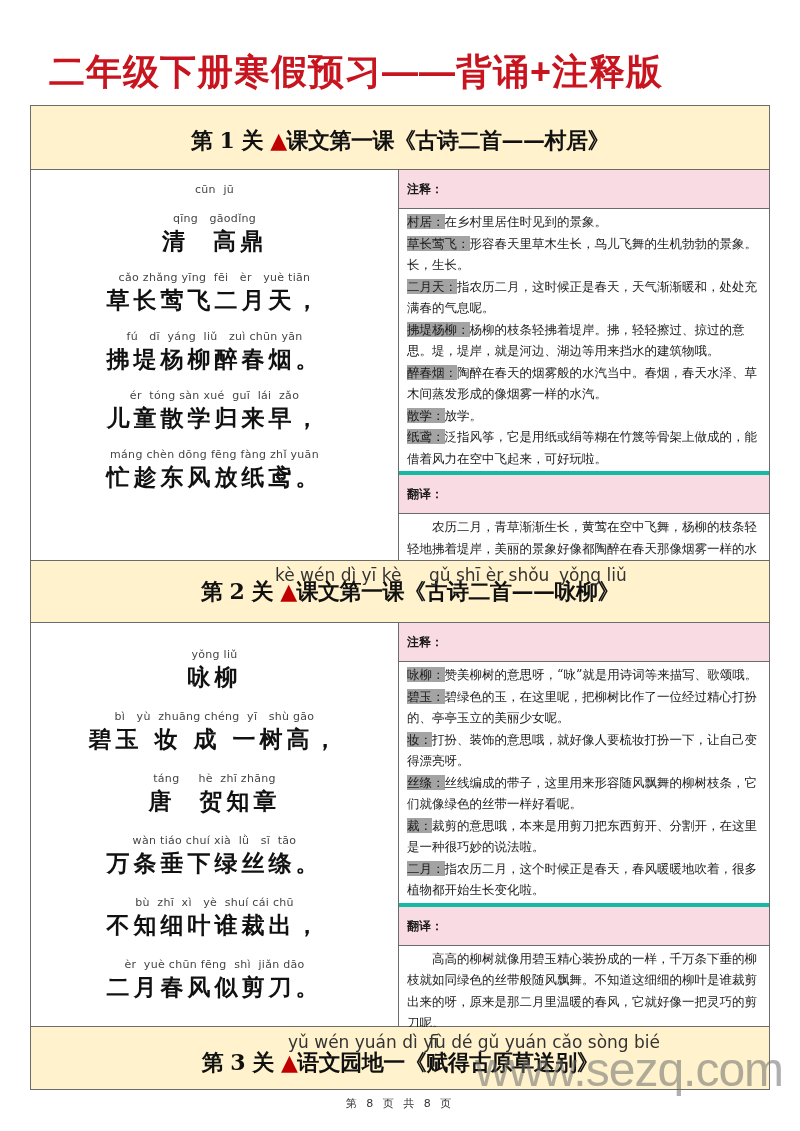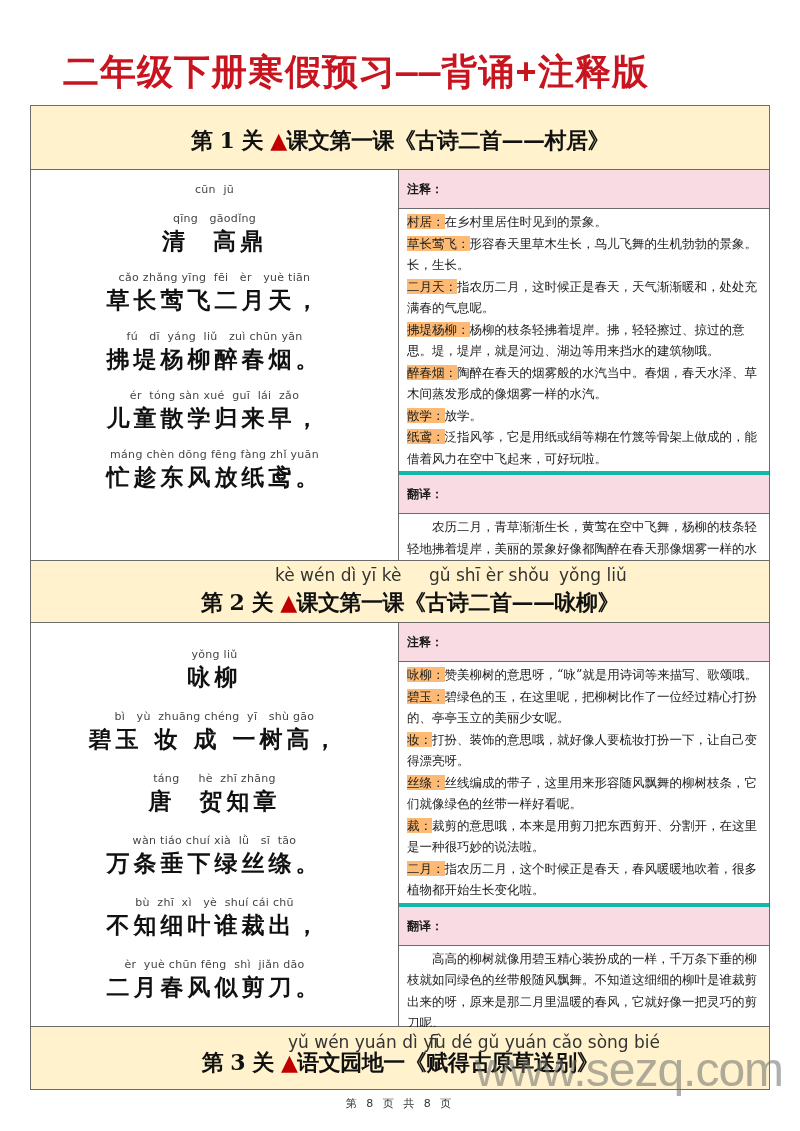--- a/index.html
+++ b/index.html
@@ -1,32 +1,32 @@
 <!DOCTYPE html>
 <html><head>
 <meta charset="utf-8">
 <style>
   html, body { margin:0; padding:0; background:#ffffff; }
   body { width:800px; height:1131px; position:relative; overflow:hidden; font-family:"DejaVu Serif", serif; color:#111; }
-  .title { position:absolute; top:48px; left:0; width:712px; text-align:center; font-size:36px; font-weight:bold; color:#c8141e; letter-spacing:1px; font-family:Liberation Mono, monospace; }
+  .title { position:absolute; top:48px; left:0; width:712px; text-align:center; font-size:36px; font-weight:bold; color:#c8141e; letter-spacing:1px; font-family:Liberation Sans, sans-serif; }
   .tbl { position:absolute; left:30px; top:105px; width:740px; border:1.5px solid #6b6b6b; box-sizing:border-box; }
   .sec-head { background:#fff2cc; border-bottom:1.5px solid #6b6b6b; position:relative; text-align:center; box-sizing:border-box; }
   .sec-head .label { font-size:22px; font-weight:bold; font-family:"DejaVu Serif", serif; letter-spacing:-0.5px; }
   .sec-head .tri { color:#c00000; }
   .sec-head .py { position:absolute; font-size:17px; color:#333; font-family:"DejaVu Sans", sans-serif; font-weight:normal; letter-spacing:0; white-space:nowrap; }
   .row { display:flex; border-bottom:1.5px solid #6b6b6b; box-sizing:border-box; }
   .poem { width:368px; border-right:1.5px solid #6b6b6b; box-sizing:border-box; text-align:center; }
   .poem .line { margin:0; }
   .poem .pinyin { font-family:"DejaVu Sans", sans-serif; font-size:11px; color:#444; letter-spacing:0.3px; white-space:pre; height:15px; line-height:15px; }
   .poem .hanzi { font-size:23px; font-weight:bold; letter-spacing:4px; line-height:30px; white-space:pre; font-family:"DejaVu Sans", sans-serif; }
   .notes { flex:1; font-size:12.5px; line-height:21.5px; font-family:"DejaVu Serif", serif; color:#1a1a1a; }
   .notes .nh { background:#f9dbe3; border-bottom:1px solid #6b6b6b; padding:8px 8px; font-weight:bold; font-size:12px; height:22px; line-height:22px; }
   .notes .nh.mid { border-top:4px solid #14b8a6; }
   .notes .nb { padding:2px 8px 2px 8px; }
-  .notes .term { background:#fdba74; }
+  .notes .term { background:#a3a3a3; }
   .notes .para { text-indent:2em; }
   .footer { position:absolute; top:1096px; left:0; width:800px; text-align:center; font-size:11px; color:#333; font-family:"DejaVu Sans", sans-serif; letter-spacing:3px; }
   .wm { position:absolute; left:475px; top:1042px; font-size:48px; color:rgba(110,110,110,0.55); font-family:"Liberation Sans", sans-serif; letter-spacing:-1px; }
 </style>
 </head>
 <body>
 
 <div class="title">二年级下册寒假预习——背诵+注释版</div>
 
 <div class="tbl">
@@ -77,21 +77,21 @@
       </div>
       <div class="nh mid">翻译：</div>
       <div class="nb para">农历二月，青草渐渐生长，黄莺在空中飞舞，杨柳的枝条轻轻地拂着堤岸，美丽的景象好像都陶醉在春天那像烟雾一样的水汽之中。村里的小孩子们早早地放学回来了，急忙趁着温暖的东风，兴高采烈地放起了风筝呀。</div>
     </div>
   </div>
 
   <div class="sec-head" style="height:62px;">
     <span class="py" style="left:244px; top:4px;">kè wén dì  yī  kè</span>
     <span class="py" style="left:398px; top:4px;">gǔ  shī  èr shǒu</span>
     <span class="py" style="left:528px; top:4px;">yǒng liǔ</span>
-    <div class="label" style="padding-top:27px;margin-left:20px;">
+    <div class="label" style="padding-top:16px;margin-left:20px;">
       <span>第 2 关</span>
       <span class="tri">▲</span><span>课文第一课《古诗二首——咏柳》</span>
     </div>
   </div>
 
   <div class="row" style="height:404px;">
     <div class="poem" style="padding-top:24px;">
       <div class="line" style="margin-bottom:17px;">
         <div class="pinyin">yǒng liǔ</div>
         <div class="hanzi">咏柳</div>

